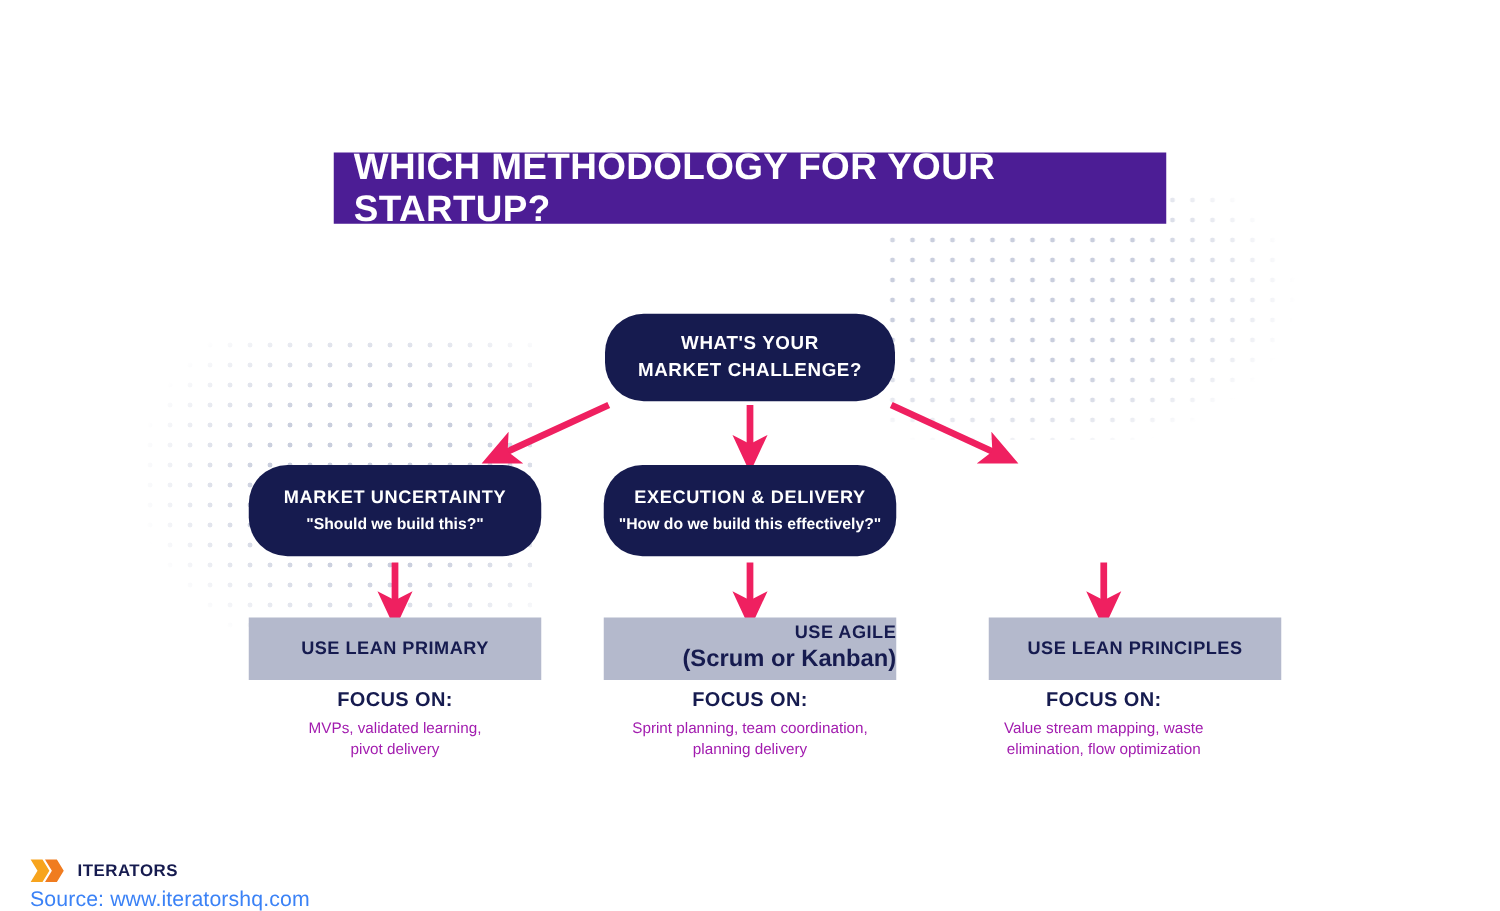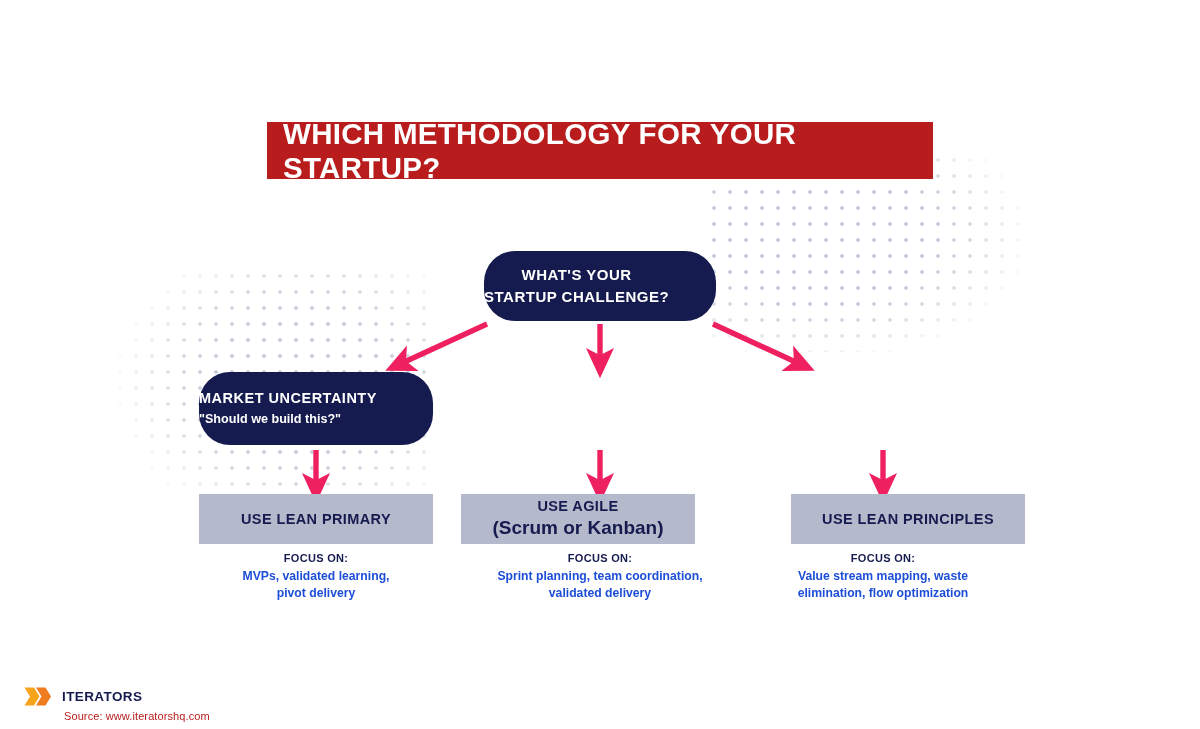--- a/index.html
+++ b/index.html
@@ -44,40 +44,40 @@
     mask-image: radial-gradient(ellipse 66% 70% at 62% 46%, #000 40%, rgba(0,0,0,0.5) 66%, transparent 88%);
   }
 
   
   .title-bar {
     position: absolute;
     left: 267px;
     top: 122px;
     width: 666px;
     height: 57px;
-    background: #b91c1c;
+    background: #4c1d95;
     display: flex;
     align-items: center;
     z-index: 3;
   }
   .title-bar span {
     color: #ffffff;
     font-size: 29.5px;
     font-weight: bold;
     letter-spacing: 0.3px;
     padding-left: 16px;
   }
 
   
   .node {
     position: absolute;
     background: #161B4F;
     display: flex;
     flex-direction: column;
-    align-items: flex-start;
+    align-items: center;
     justify-content: center;
     z-index: 3;
     text-align: center;
     border-radius: 31px;
   }
   .node .head {
     color: #ffffff;
     font-size: 14.5px;
     font-weight: bold;
     letter-spacing: 0.5px;
@@ -116,21 +116,21 @@
     height: 50px;
     background: #b4b9cc;
     display: flex;
     flex-direction: column;
     align-items: center;
     justify-content: center;
     z-index: 3;
     text-align: center;
   }
   #reco-0 { left: 199px; }
-  #reco-1 { left: 461px; }
+  #reco-1 { left: 483px; align-items: flex-end; }
   #reco-2 { left: 766px; margin-left: 25px; }
   .reco .head {
     color: #161B4F;
     font-size: 14.5px;
     font-weight: bold;
     letter-spacing: 0.4px;
     line-height: 1.3;
   }
   .reco .sub {
     color: #161B4F;
@@ -146,30 +146,30 @@
     width: 254px;
     text-align: center;
     z-index: 3;
   }
   #focus-0 { left: 189px; }
   #focus-1 { left: 473px; }
   #focus-2 { left: 756px; }
   .focus .focus-label {
     display: block;
     color: #161B4F;
-    font-size: 11px;
+    font-size: 16px;
     font-weight: bold;
     letter-spacing: 0.3px;
     margin-bottom: 4px;
   }
   .focus .focus-text {
     display: block;
-    color: #1d4ed8;
+    color: #a21caf;
     font-size: 12.2px;
-    font-weight: bold;
+    font-weight: normal;
     line-height: 1.42;
   }
 
   
   #arrow-layer {
     position: absolute;
     left: 0;
     top: 0;
     width: 1200px;
     height: 729px;
@@ -191,24 +191,23 @@
     height: 20px;
   }
   .logo-text {
     color: #161B4F;
     font-size: 13.5px;
     font-weight: bold;
     letter-spacing: 0.4px;
   }
   .source-line {
     margin-top: 4px;
-    color: #b91c1c;
-    font-size: 11px;
+    color: #3b82f6;
+    font-size: 17px;
     letter-spacing: 0.1px;
-    margin-left: 40px;
   }
 </style>
 </head>
 <body>
 
 <div id="canvas">
 
   <div class="dots dots-right"></div>
   <div class="dots dots-left"></div>
 
@@ -230,27 +229,31 @@
     <line x1="713" y1="324" x2="800" y2="364" stroke="#EF2060" stroke-width="5.4" marker-end="url(#ah)"></line>
 
     <line x1="316" y1="450" x2="316" y2="487" stroke="#EF2060" stroke-width="5.4" marker-end="url(#ah)"></line>
     <line x1="600" y1="450" x2="600" y2="487" stroke="#EF2060" stroke-width="5.4" marker-end="url(#ah)"></line>
     <line x1="883" y1="450" x2="883" y2="487" stroke="#EF2060" stroke-width="5.4" marker-end="url(#ah)"></line>
   </svg>
 
   <div class="node" id="root-node">
     <div class="head">
       <span>WHAT'S YOUR</span><br>
-      <span>STARTUP CHALLENGE?</span>
+      <span>MARKET CHALLENGE?</span>
     </div>
   </div>
 
   <div class="node challenge" id="challenge-0">
     <div class="head">MARKET UNCERTAINTY</div>
     <div class="sub">"Should we build this?"</div>
+  </div>
+  <div class="node challenge" id="challenge-1">
+    <div class="head">EXECUTION &amp; DELIVERY</div>
+    <div class="sub">"How do we build this effectively?"</div>
   </div>
 
   <div class="reco" id="reco-0">
     <div class="head">USE LEAN PRIMARY</div>
 
   </div>
   <div class="reco" id="reco-1">
     <div class="head">USE AGILE</div>
     <div class="sub">(Scrum or Kanban)</div>
   </div>
@@ -260,21 +263,21 @@
   </div>
 
   <div class="focus" id="focus-0">
     <span class="focus-label">FOCUS ON:</span>
     <span class="focus-text">MVPs, validated learning,</span>
     <span class="focus-text">pivot delivery</span>
   </div>
   <div class="focus" id="focus-1">
     <span class="focus-label">FOCUS ON:</span>
     <span class="focus-text">Sprint planning, team coordination,</span>
-    <span class="focus-text">validated delivery</span>
+    <span class="focus-text">planning delivery</span>
   </div>
   <div class="focus" id="focus-2">
     <span class="focus-label">FOCUS ON:</span>
     <span class="focus-text">Value stream mapping, waste</span>
     <span class="focus-text">elimination, flow optimization</span>
   </div>
 
   <div id="footer">
     <div class="logo-row">
       <svg width="29" height="19" viewBox="0 0 29 19">

